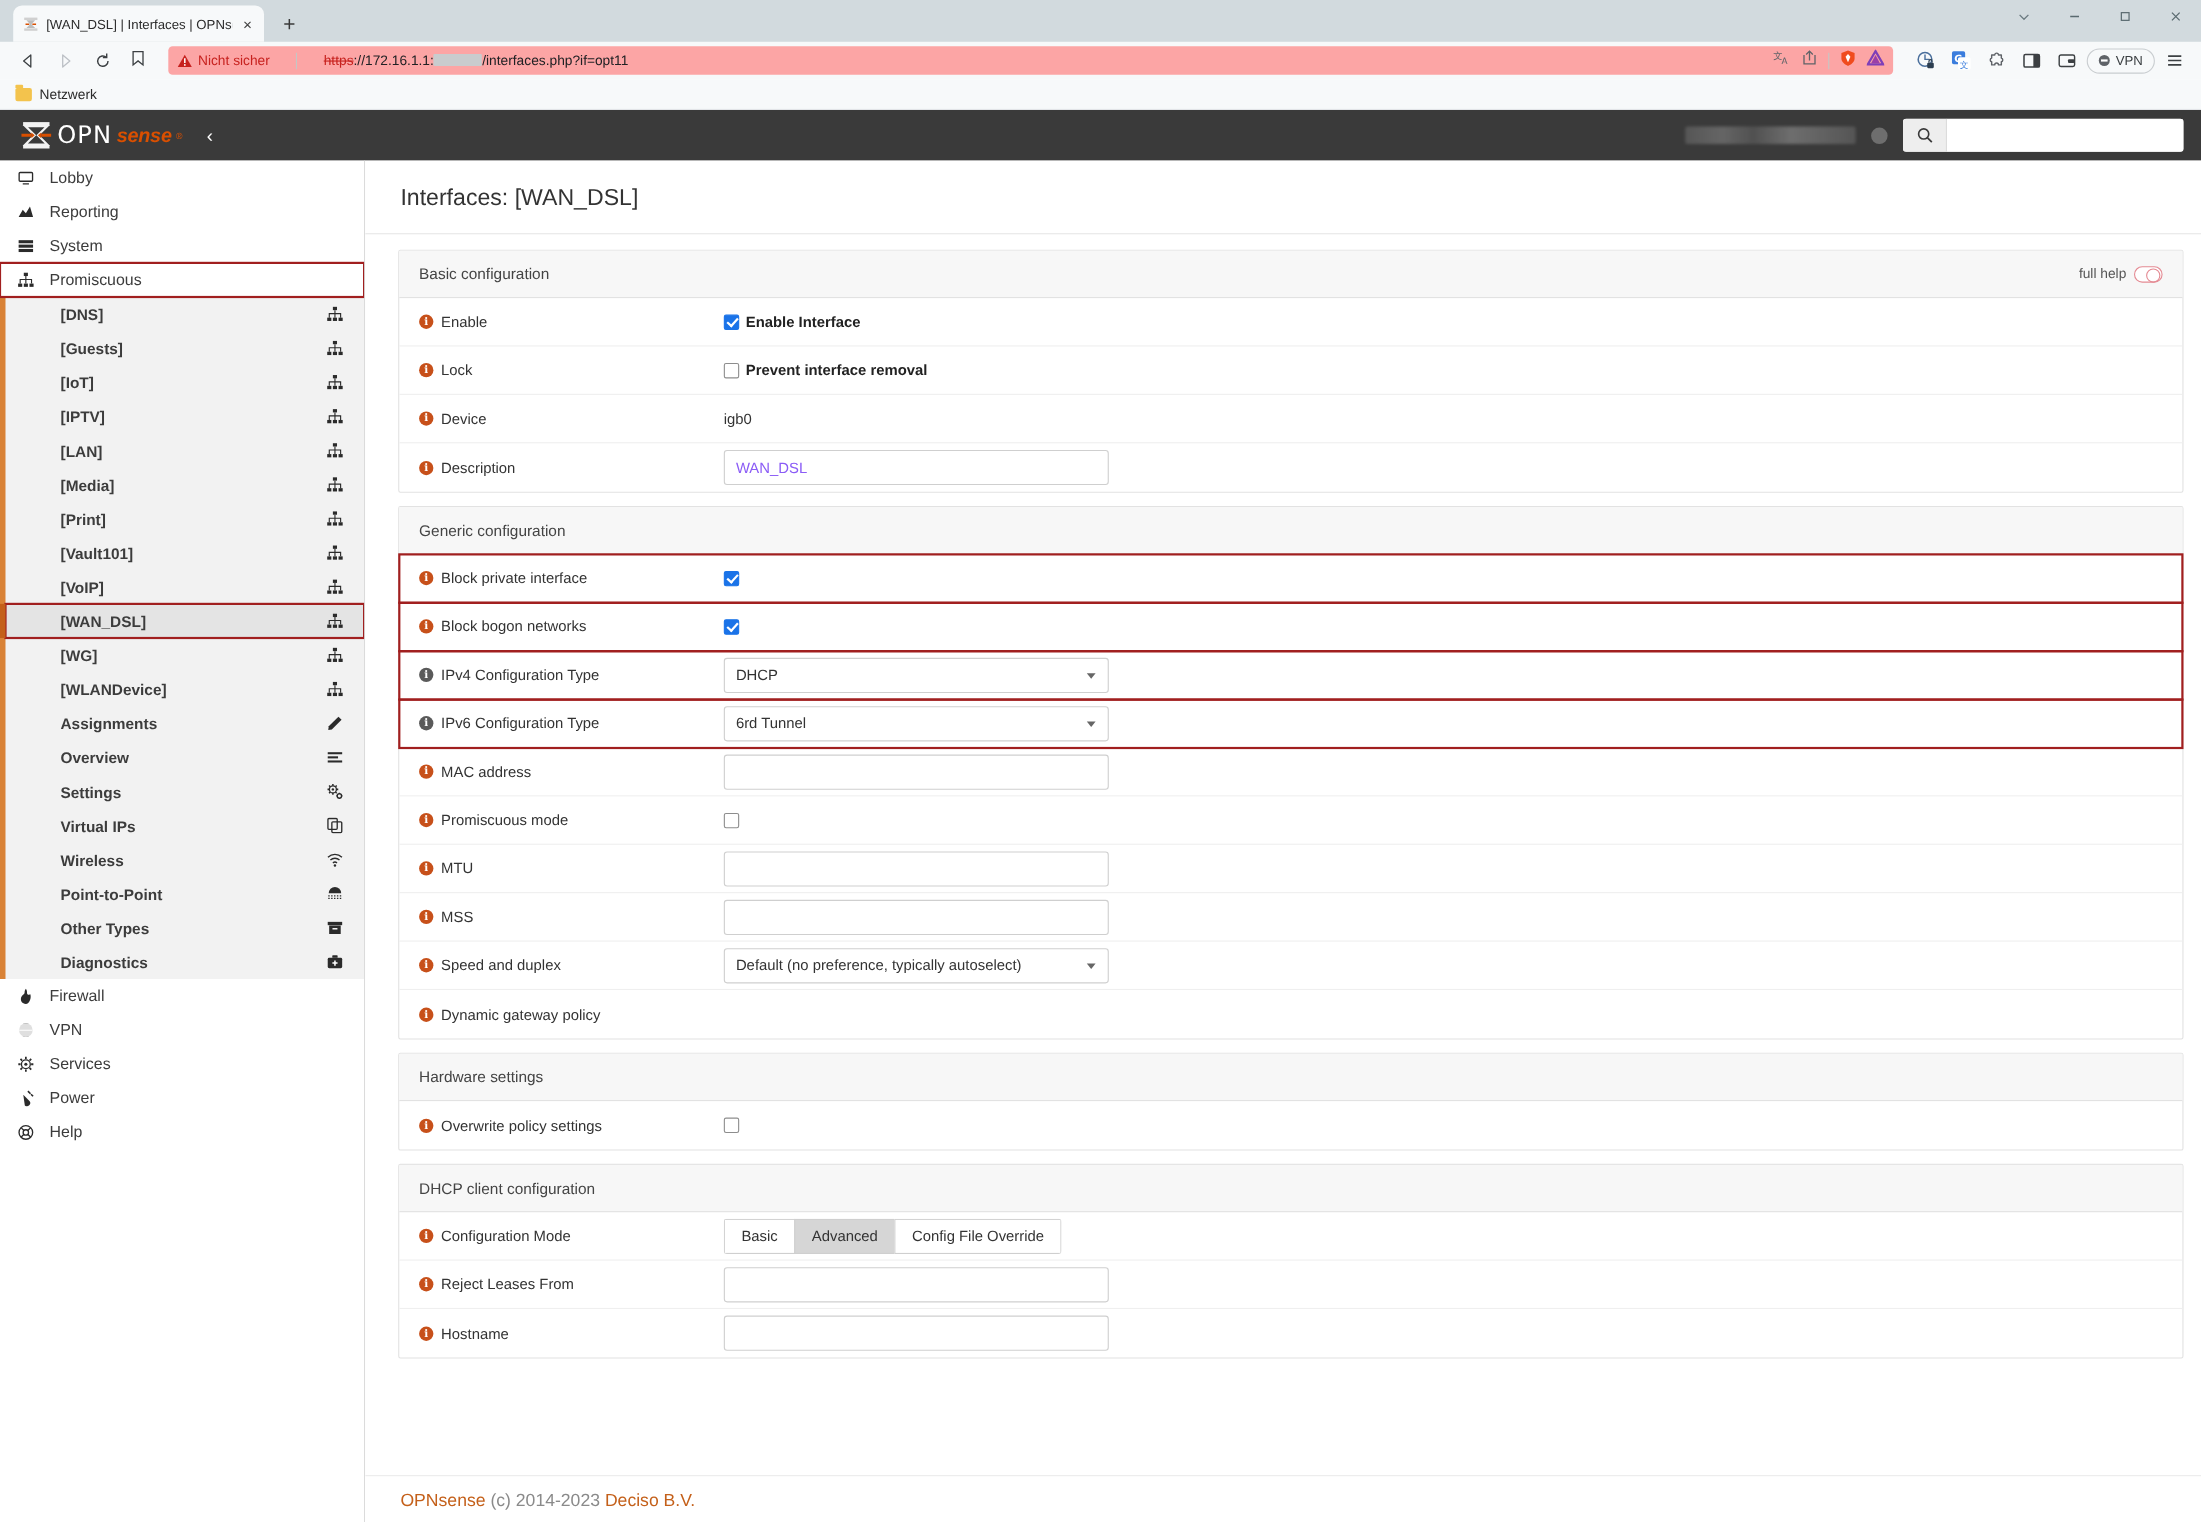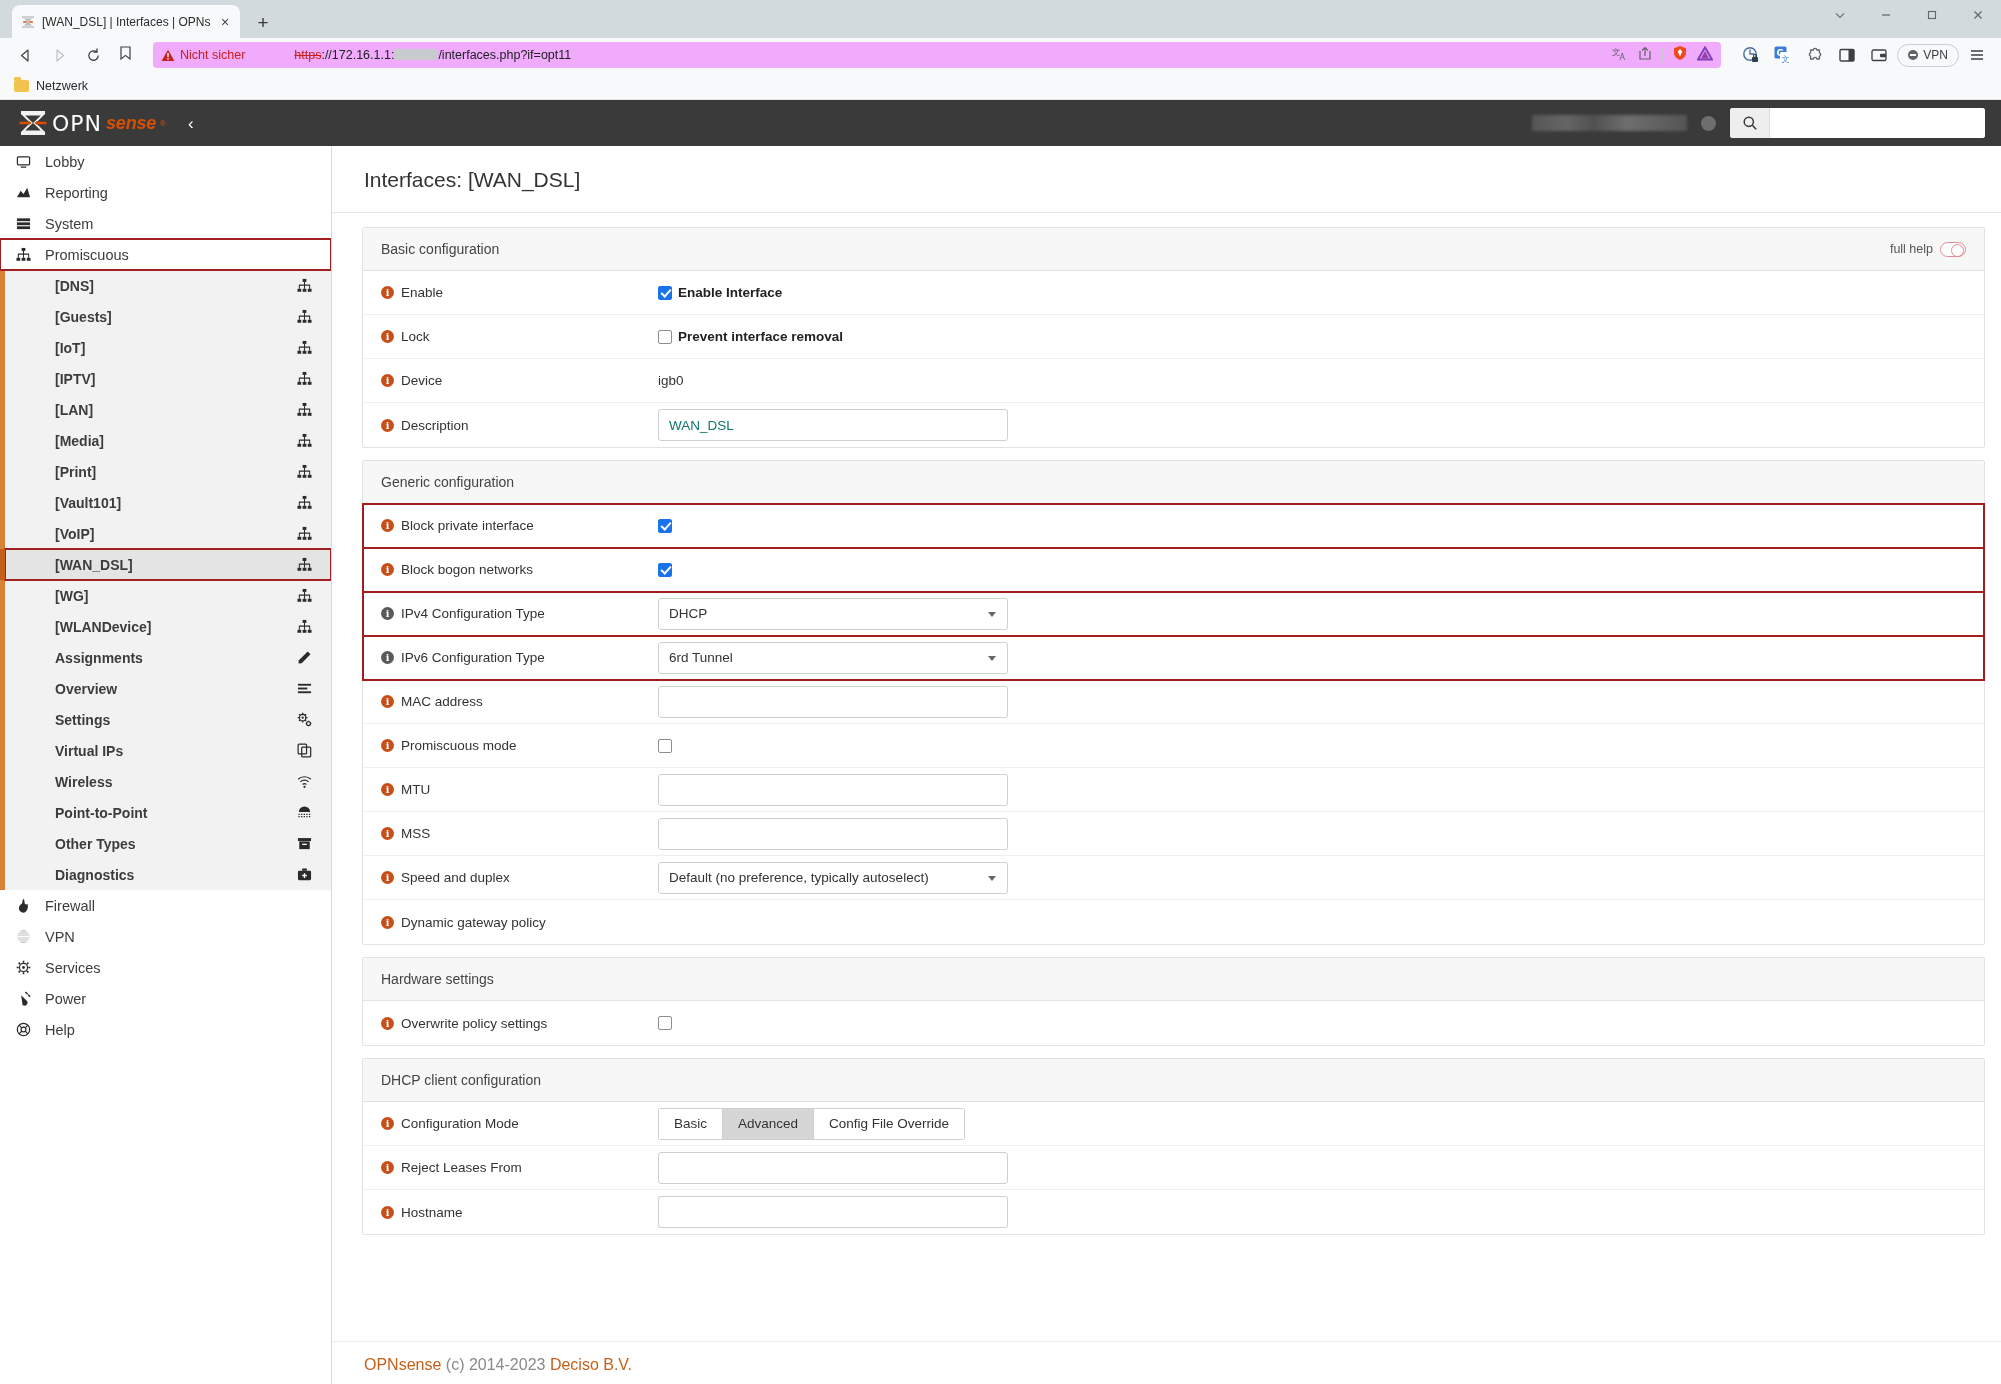--- a/index.html
+++ b/index.html
@@ -52,21 +52,21 @@
     display: flex; align-items: center; padding: 0 10px; gap: 4px;
   }
   .nav-btn {
     width: 30px; height: 26px; display: flex;
     align-items: center; justify-content: center;
     color: #3c4043; cursor: pointer;
   }
   .nav-btn.disabled { color: #bdc1c6; }
   .omnibox {
     flex: 1; height: 26px; margin: 0 6px 0 16px;
-    background: #f0abfc; border-radius: 4px;
+    background: #fca5a5; border-radius: 4px;
     display: flex; align-items: center; padding: 0 8px; gap: 24px;
   }
   .bookmark-ico { color: #3c4043; margin-left: 6px; }
   .not-secure {
     display: flex; align-items: center; gap: 5px;
     color: #c7221f; font-size: 12.5px; white-space: nowrap;
   }
   .omni-sep { width: 1px; height: 15px; background: #c4c7c5; }
   .url-text { font-size: 12.5px; color: #202124; white-space: nowrap; }
   .url-scheme { color: #c7221f; text-decoration: line-through; }
@@ -265,21 +265,21 @@
     border-width: 0 2px 2px 0; transform: rotate(42deg);
   }
   .cb-label {
     display: flex; align-items: center; gap: 6px;
     font-size: 13.5px; color: #222; font-weight: bold; cursor: pointer;
   }
 
   .txtin {
     width: 350px; height: 32px; border: 1px solid #cfcfcf;
     border-radius: 3px; padding: 0 10px; font-size: 13.5px;
-    color: #0f766e; outline: none; background: #fff;
+    color: #8b5cf6; outline: none; background: #fff;
     font-family: "Liberation Sans", sans-serif;
   }
   .sel {
     width: 350px; height: 32px; border: 1px solid #cfcfcf;
     border-radius: 3px; padding: 0 26px 0 10px; font-size: 13.5px;
     color: #333; background: #fff; display: flex; align-items: center;
     position: relative; cursor: pointer;
   }
   .sel::after {
     content: ''; position: absolute; right: 11px; top: 13px;

